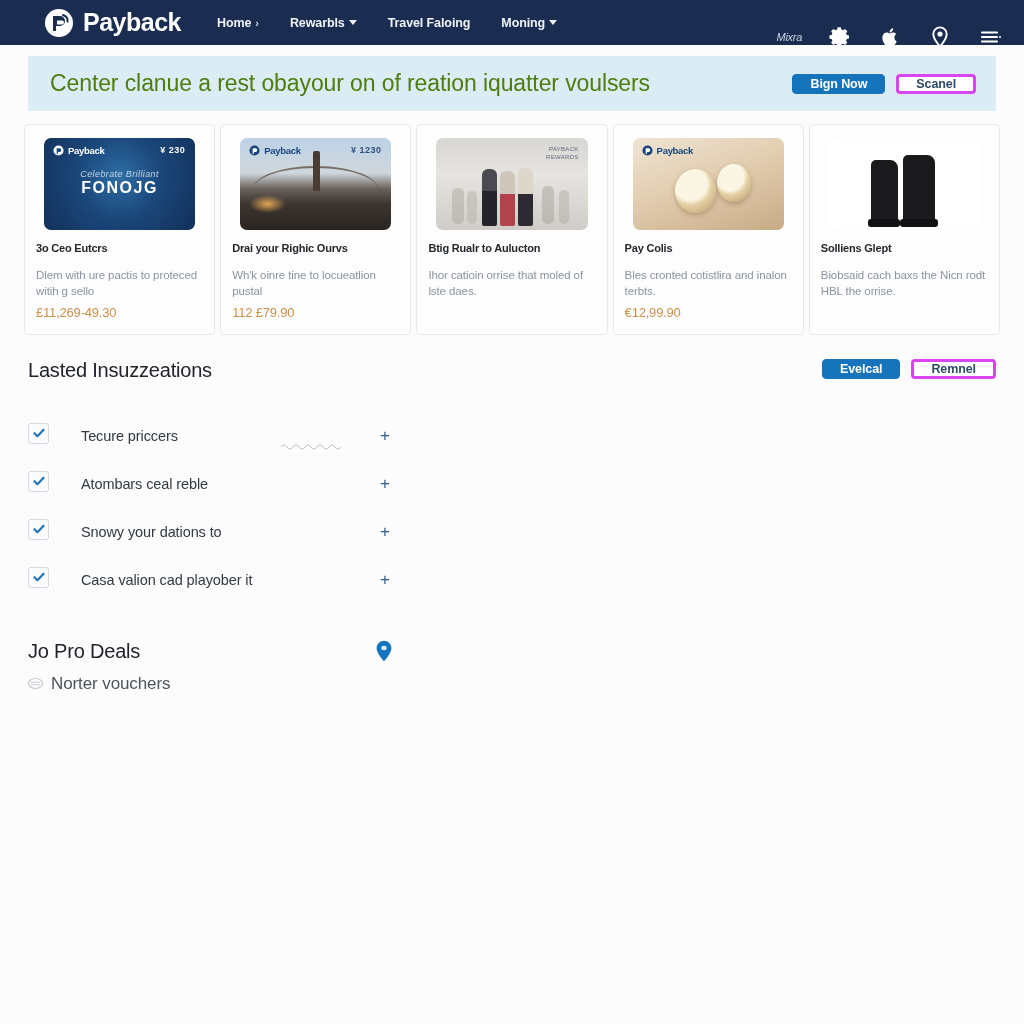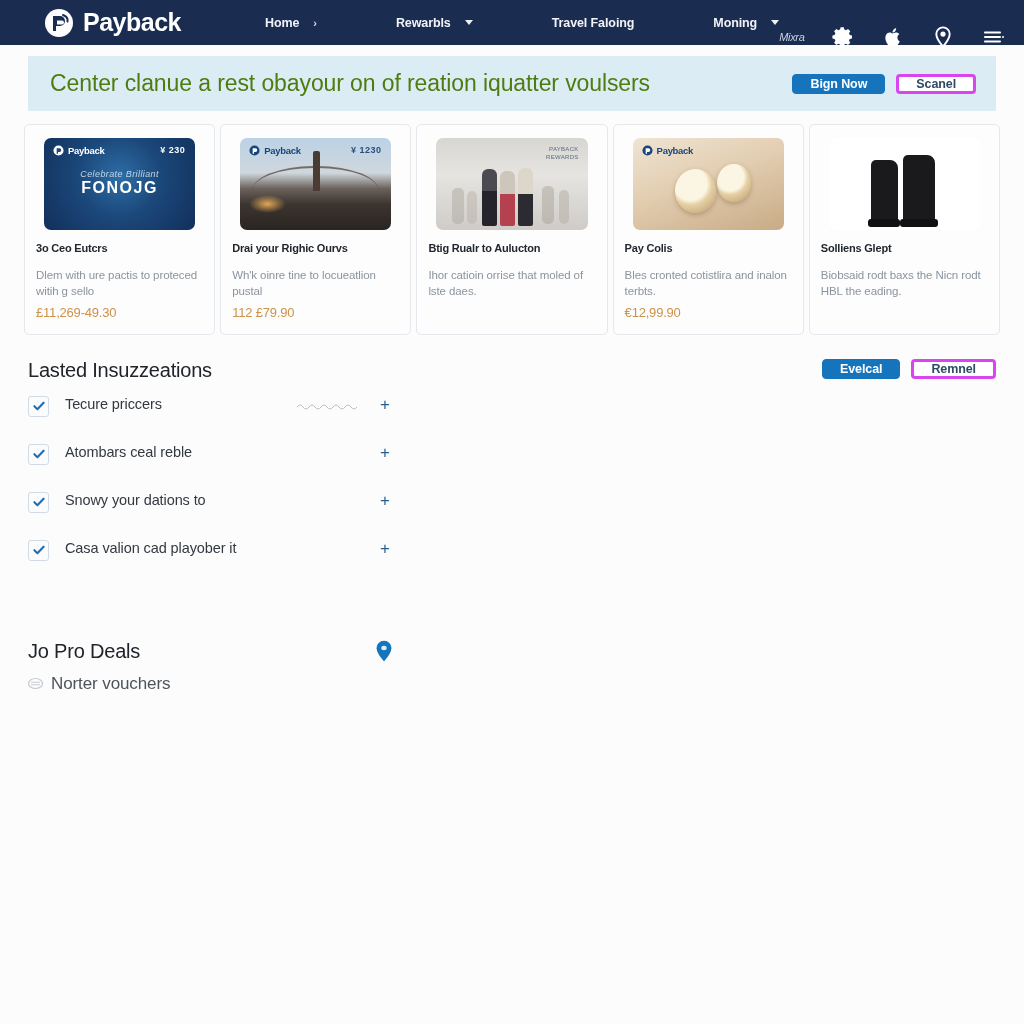--- a/index.html
+++ b/index.html
@@ -27,24 +27,23 @@
     font-weight: bold;
     letter-spacing: -0.5px;
     line-height: 1;
   }
   .nav { display: flex; align-items: center; gap: 31px; margin-left: 36px; }
   .nav-item {
     color: #f0f3f8;
     font-size: 12.5px;
     font-weight: bold;
     letter-spacing: -0.1px;
-    display: flex; align-items: center; gap: 14px;
+    display: flex; align-items: center; gap: 4px;
     white-space: nowrap;
     cursor: pointer;
-    margin-left: 48px;
   }
   .caret {
     width: 0; height: 0;
     border-left: 4px solid transparent;
     border-right: 4px solid transparent;
     border-top: 5px solid #eef1f6;
     display: inline-block;
   }
   .chev { font-size: 11px; opacity: .85; }
   .header-right {
@@ -221,23 +220,24 @@
     display: flex; align-items: flex-start;
   }
   .section-title {
     font-size: 20px; color: #20242a; letter-spacing: -0.2px;
     flex: 1;
   }
   .section-actions { display: flex; gap: 11px; }
 
   .checklist { margin: 14px 28px 0 28px; }
   .check-row {
-    display: flex; align-items: flex-start;
+    display: flex; align-items: flex-end;
     height: 48px;
     max-width: 365px;
+    gap: 16px;
   }
   .checkbox {
     width: 21px; height: 21px; flex: 0 0 21px;
     border: 1px solid #d3dae2; border-radius: 3px;
     background: #fbfcfd;
     display: flex; align-items: center; justify-content: center;
     cursor: pointer;
   }
   .checkbox svg { display: block; }
   .check-label {
@@ -417,21 +417,21 @@
   </div>
 
   <div class="card">
     <div class="card-img art-boots">
       <i class="boot boot-l"></i>
       <i class="boot boot-r"></i>
       <i class="boot-sole bs-l"></i>
       <i class="boot-sole bs-r"></i>
     </div>
     <div class="card-title">Solliens Glept</div>
-    <div class="card-desc">Biobsaid rodt baxs the Nicn rodt HBL the eading.</div>
+    <div class="card-desc">Biobsaid cach baxs the Nicn rodt HBL the orrise.</div>
     <div class="card-price"></div>
   </div>
 </div>
 
 <div class="section">
   <div class="section-title">Lasted Insuzzeations</div>
   <div class="section-actions">
     <button class="btn btn-primary">Evelcal</button>
     <button class="btn btn-ghost">Remnel</button>
   </div>

